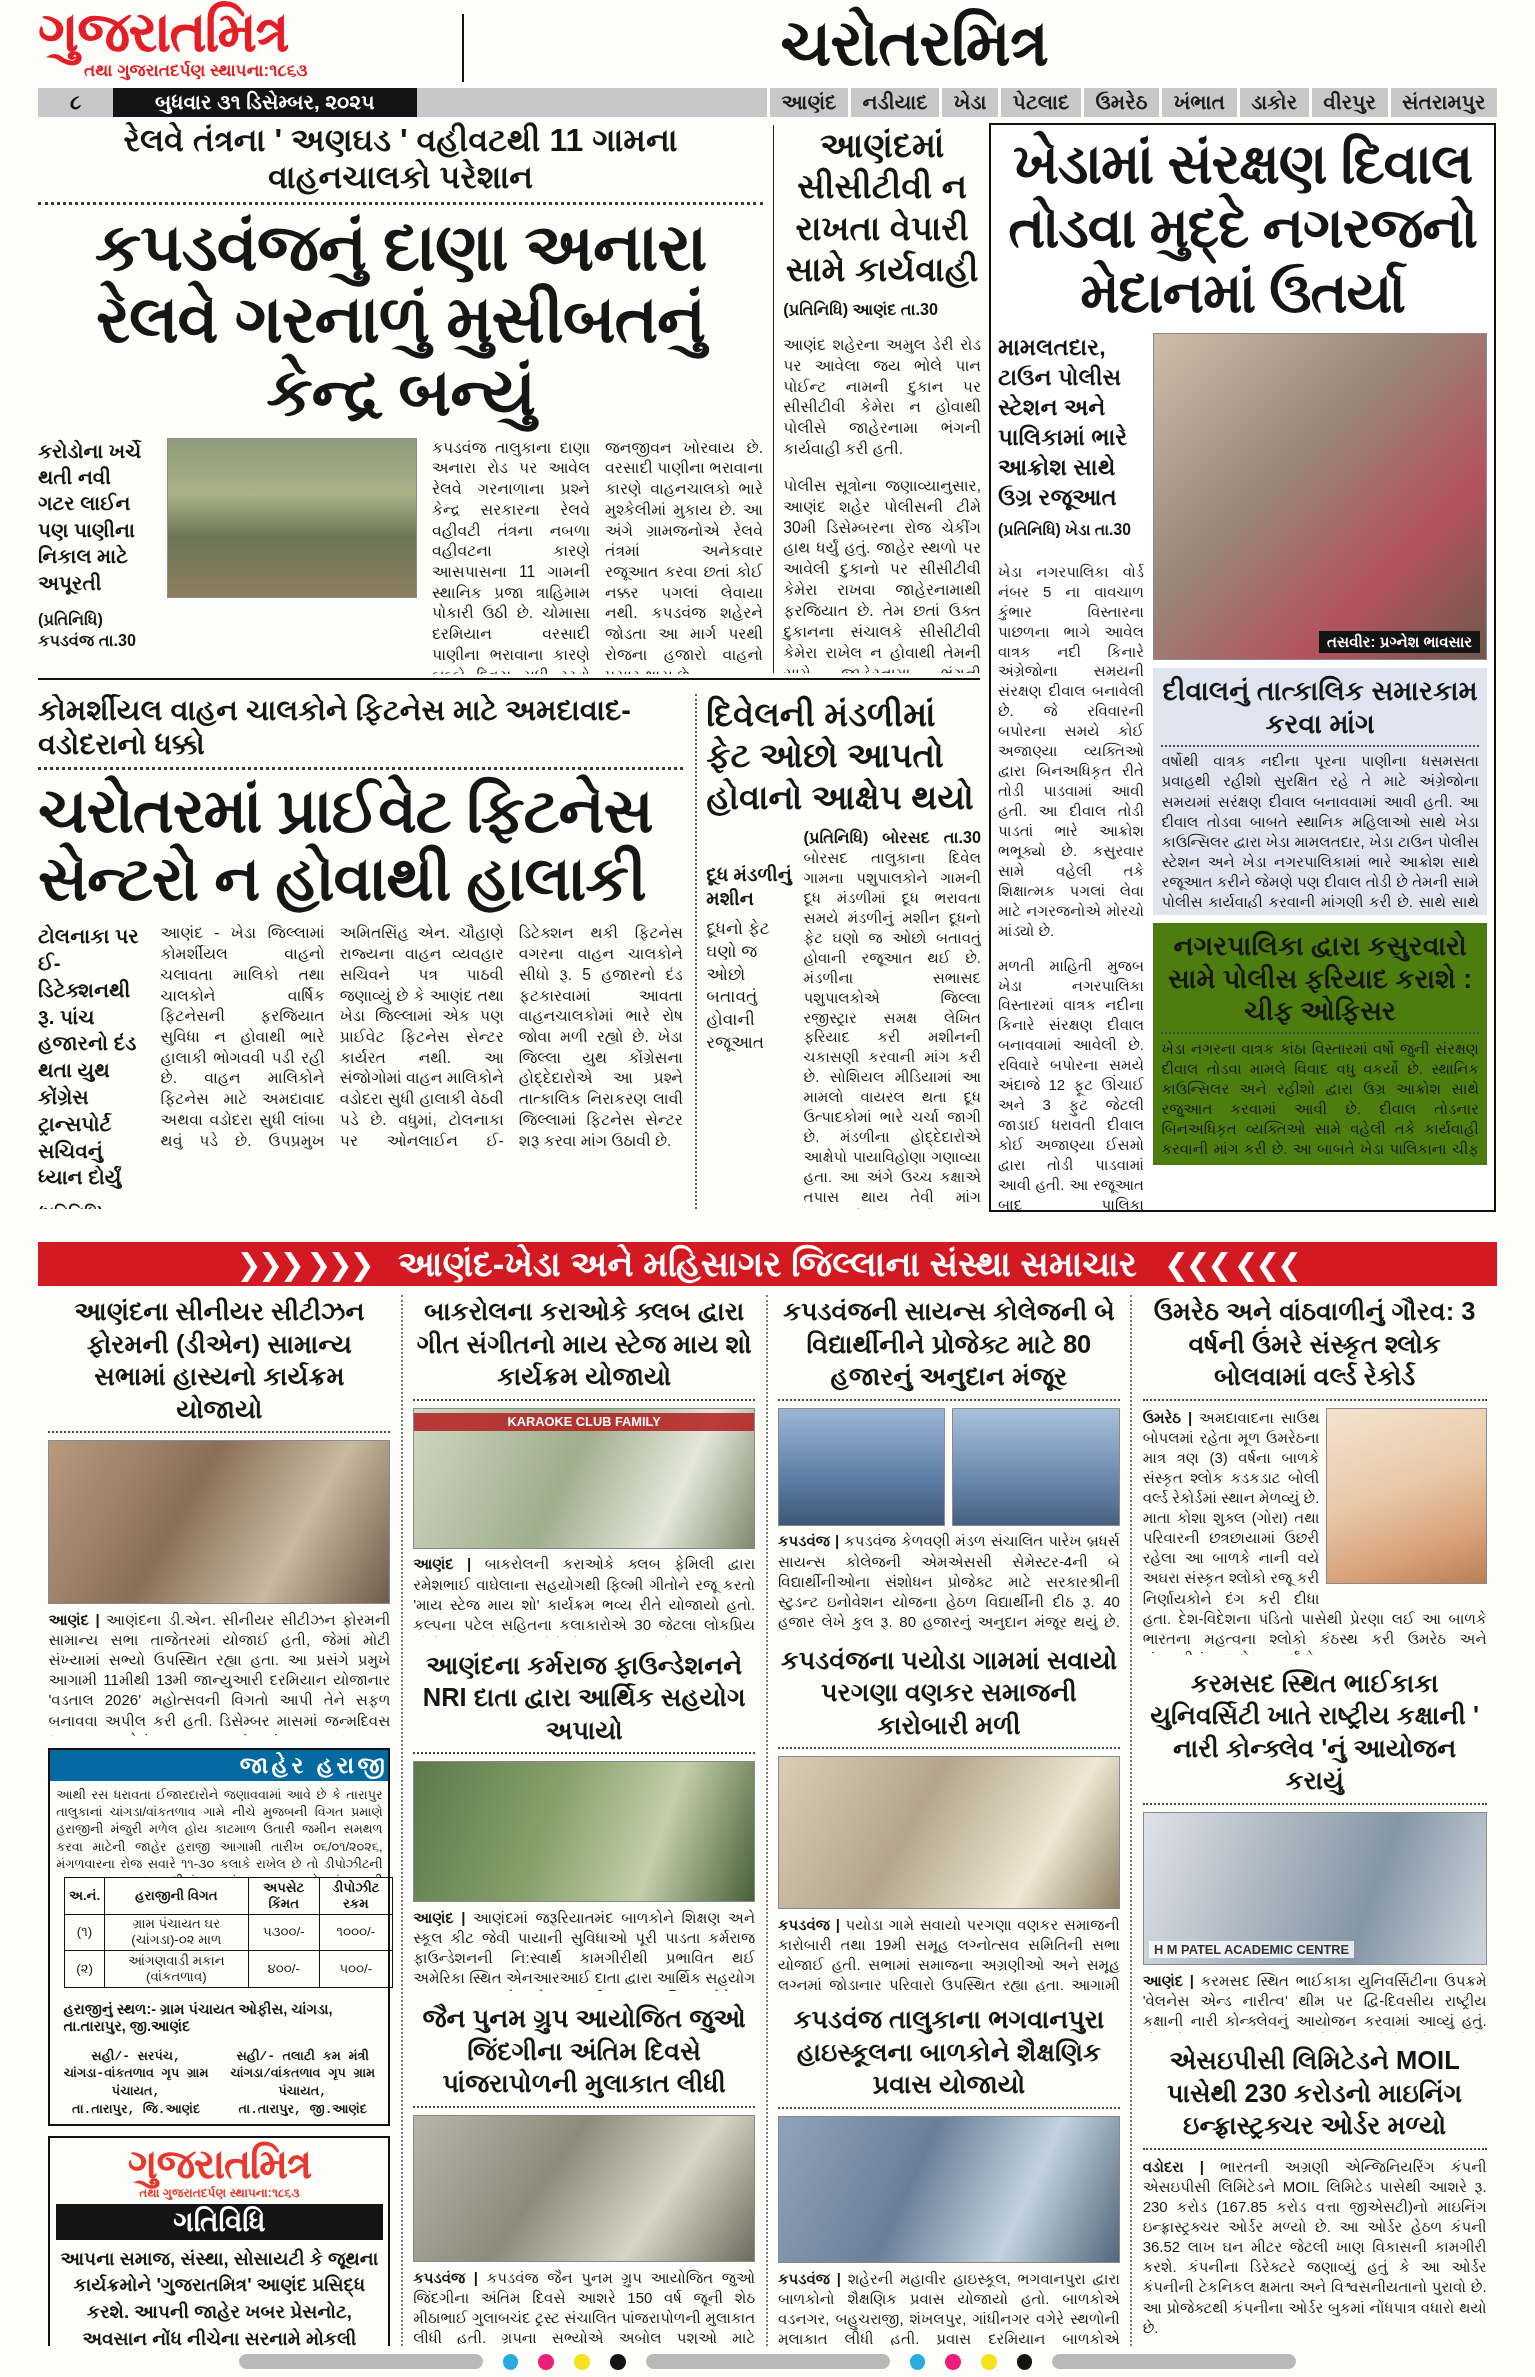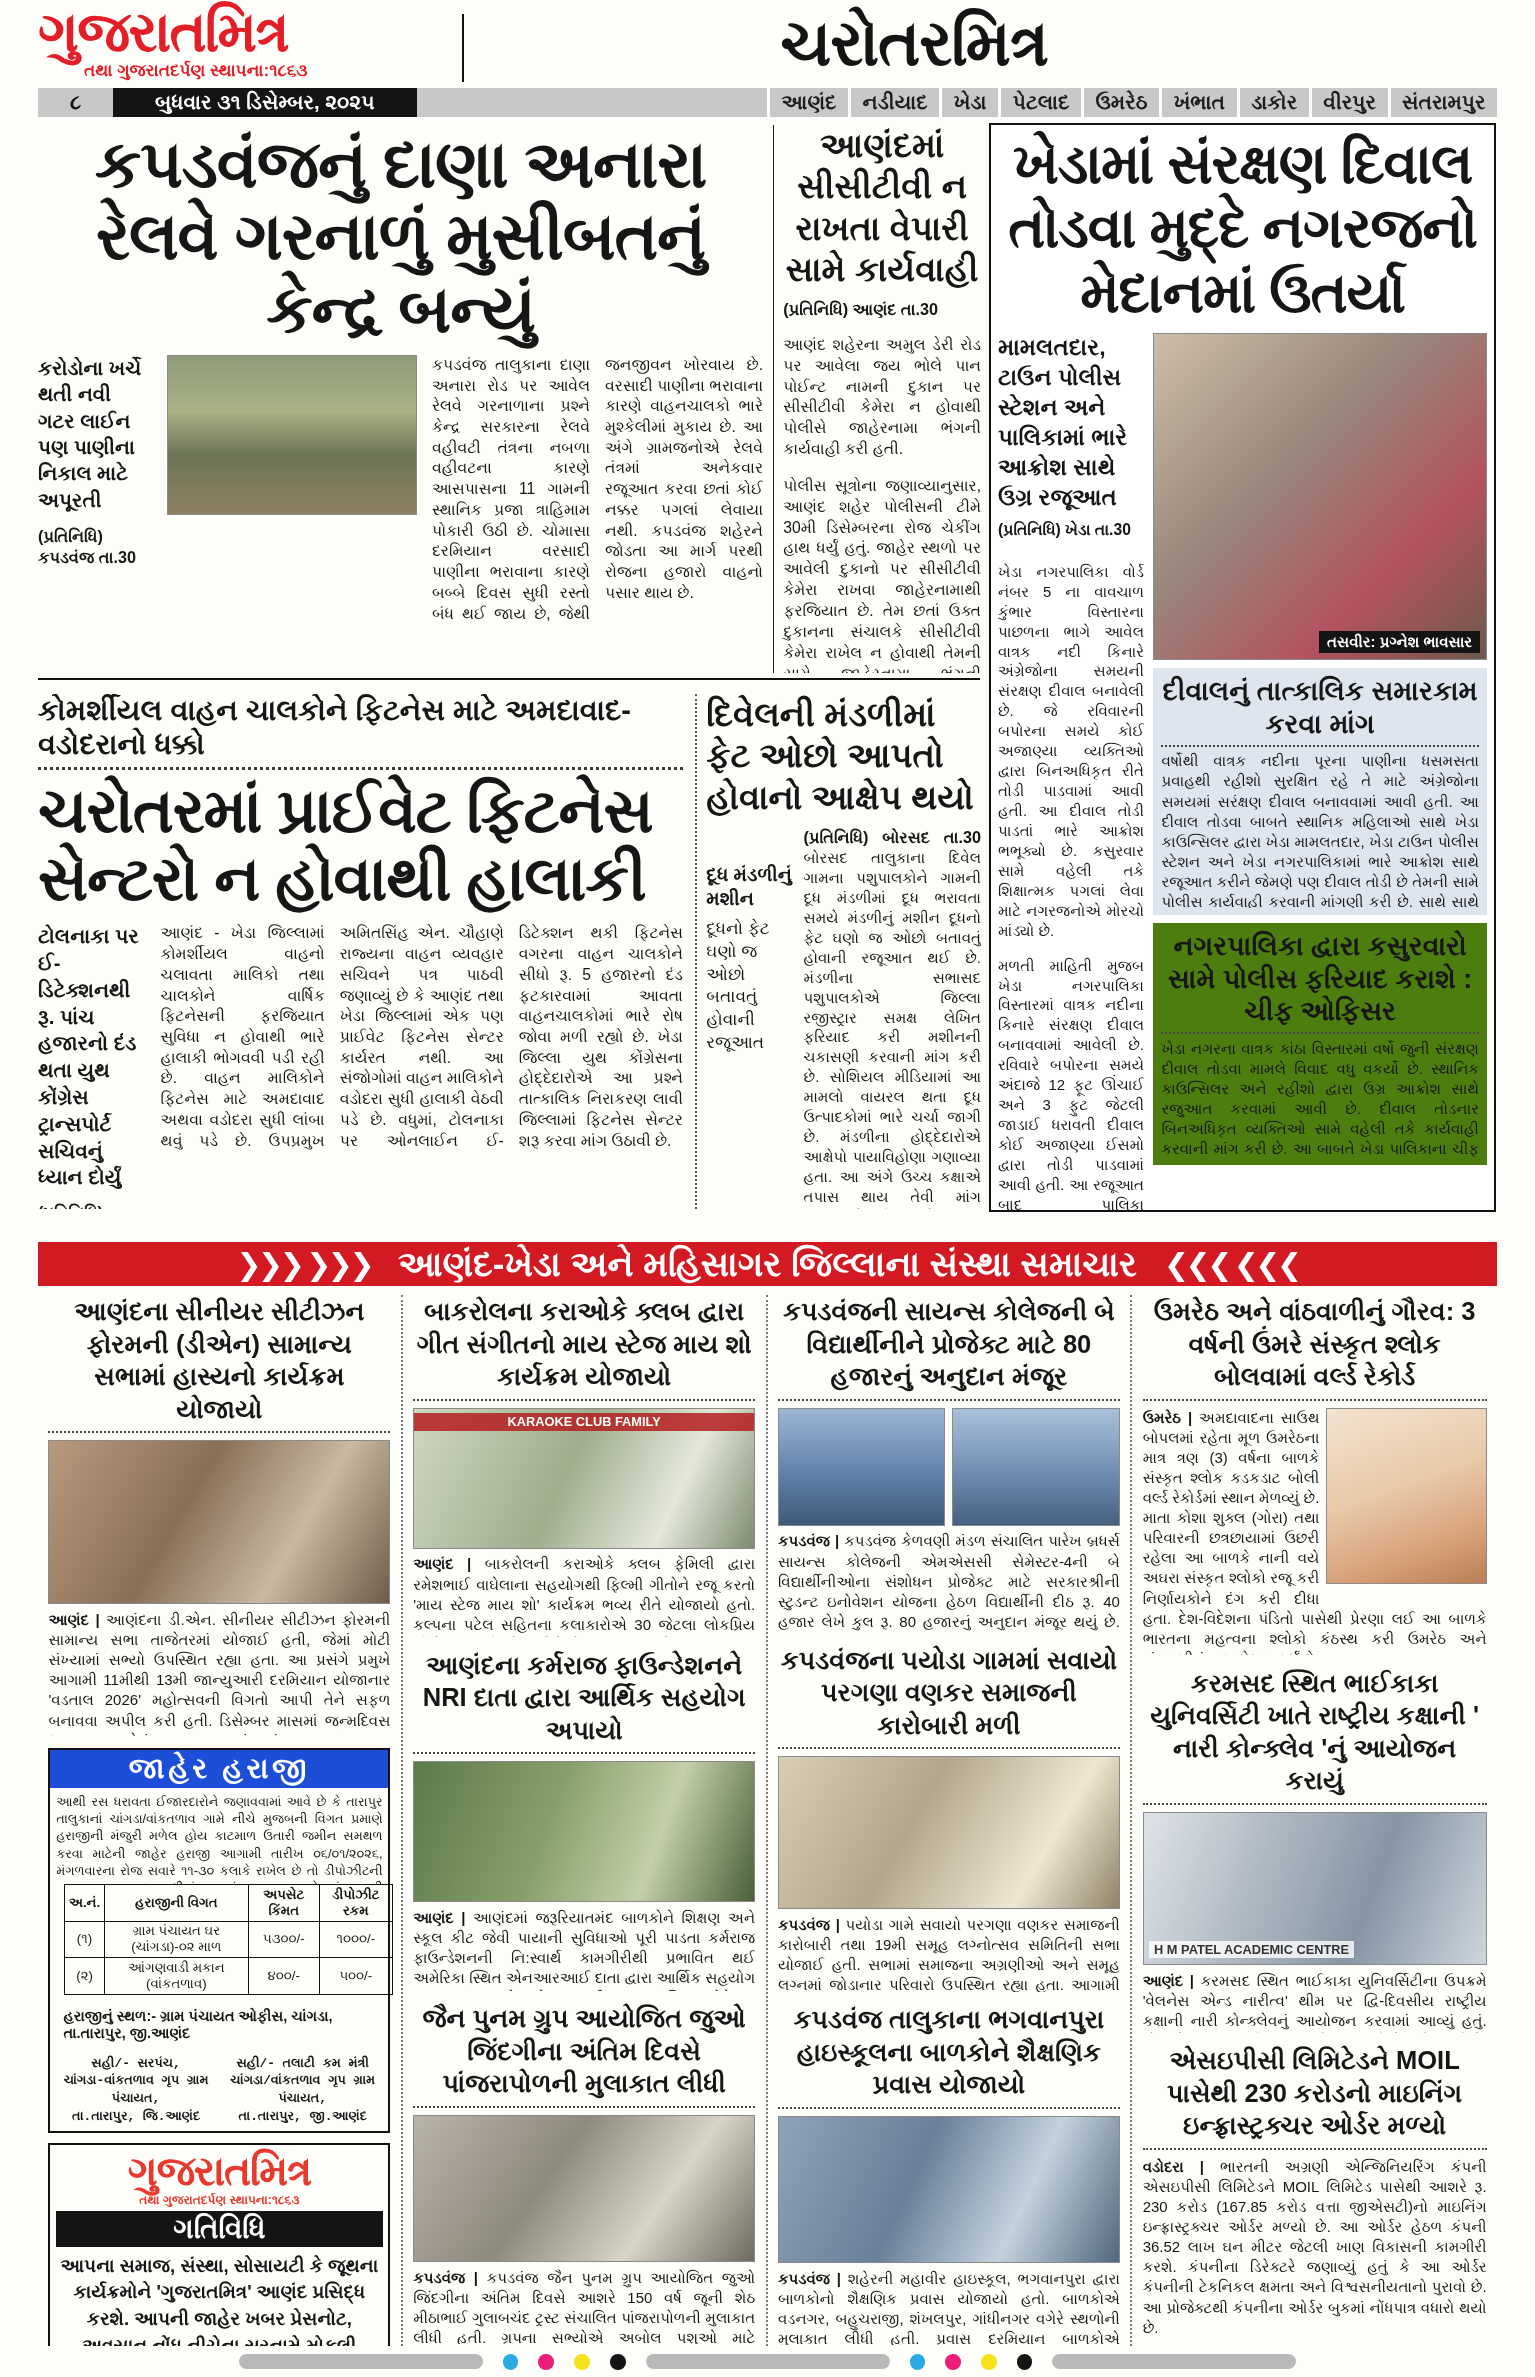--- a/index.html
+++ b/index.html
@@ -89,21 +89,21 @@
   .bcity{font-weight:bold;}
   .bph{border:0.6px solid #8a8a8a;margin-bottom:5.8px;position:relative;overflow:hidden;}
   .ph-label{position:absolute;left:0;right:0;top:4.6px;text-align:center;font-size:12.8px;font-weight:bold;color:#fff;
     background:rgba(180,30,30,.85);padding:1.2px 0;}
   .ph-label2{position:absolute;left:5.8px;bottom:5.8px;font-size:12.8px;font-weight:bold;color:#333;
     background:rgba(255,255,255,.8);padding:1.2px 4.6px;}
   .portraits{display:flex;gap:7px;margin-bottom:5.8px;}
   .portraits .bph{flex:1;height:116px;margin:0;}
   
   #auction{border:2.3px solid #111;margin:3.5px 0 10.4px;}
-  .auc-title{background:#1d4ed8;color:#fff;text-align:center;font-size:29px;font-weight:800;letter-spacing:3.5px;padding:2.3px 0;}
+  .auc-title{background:#0369a1;color:#fff;text-align:right;font-size:23px;font-weight:800;letter-spacing:3.5px;padding:2.3px 0;}
   .auc-body{font-size:12.8px;line-height:1.35;padding:4.6px 5.8px;text-align:justify;height:87px;overflow:hidden;}
   .auc-table{width:calc(100% - 9.3px);margin:0 14px;border-collapse:collapse;font-size:13.3px;}
   .auc-table th,.auc-table td{border:1.7px solid #111;padding:1.7px 3.5px;text-align:center;}
   .auc-venue{font-size:14.5px;font-weight:bold;padding:13px;}
   .auc-signs{display:flex;justify-content:space-between;font-size:12.8px;font-weight:bold;padding:0 4.6px 4.6px;gap:4.6px;}
   .auc-signs div{text-align:center;line-height:1.4;font-family:Liberation Mono, monospace;}
   
   #gatividhi{border:2.3px solid #111;text-align:center;padding:4.6px 5.8px;position:relative;}
   .gati-logo{font-size:41px;font-weight:800;color:#e8392e;letter-spacing:-1.2px;line-height:1.05;}
   .gati-sub{font-size:12.2px;font-weight:bold;color:#e8392e;}
@@ -137,20 +137,21 @@
   <div class="nav-city">ખેડા</div>
   <div class="nav-city">પેટલાદ</div>
   <div class="nav-city">ઉમરેઠ</div>
   <div class="nav-city">ખંભાત</div>
   <div class="nav-city">ડાકોર</div>
   <div class="nav-city">વીરપુર</div>
   <div class="nav-city">સંતરામપુર</div>
 </div>
 
 <div id="lead">
+  <div class="kicker">રેલવે તંત્રના ' અણઘડ ' વહીવટથી 11 ગામના વાહનચાલકો પરેશાન</div>
   <div class="lead-headline">કપડવંજનું દાણા અનારા રેલવે ગરનાળું મુસીબતનું કેન્દ્ર બન્યું</div>
   <div class="lead-top">
     <div class="lead-note">
       <span>કરોડોના ખર્ચે થતી નવી ગટર લાઈન પણ પાણીના નિકાલ માટે અપૂરતી</span>
       <div class="dateline">(પ્રતિનિધિ) કપડવંજ તા.30</div>
     </div>
     <div class="ph ph-lead"></div>
     <div class="lead-body-top just">
       <span>કપડવંજ તાલુકાના દાણા અનારા રોડ પર આવેલ રેલવે ગરનાળાના પ્રશ્ને કેન્દ્ર સરકારના રેલવે વહીવટી તંત્રના નબળા વહીવટના કારણે આસપાસના 11 ગામની સ્થાનિક પ્રજા ત્રાહિમામ પોકારી ઉઠી છે. ચોમાસા દરમિયાન વરસાદી પાણીના ભરાવાના કારણે બબ્બે દિવસ સુધી રસ્તો બંધ થઈ જાય છે, જેથી જનજીવન ખોરવાય છે.</span>
       <span>વરસાદી પાણીના ભરાવાના કારણે વાહનચાલકો ભારે મુશ્કેલીમાં મુકાય છે. આ અંગે ગ્રામજનોએ રેલવે તંત્રમાં અનેકવાર રજૂઆત કરવા છતાં કોઈ નક્કર પગલાં લેવાયા નથી. કપડવંજ શહેરને જોડતા આ માર્ગ પરથી રોજના હજારો વાહનો પસાર થાય છે.</span>

